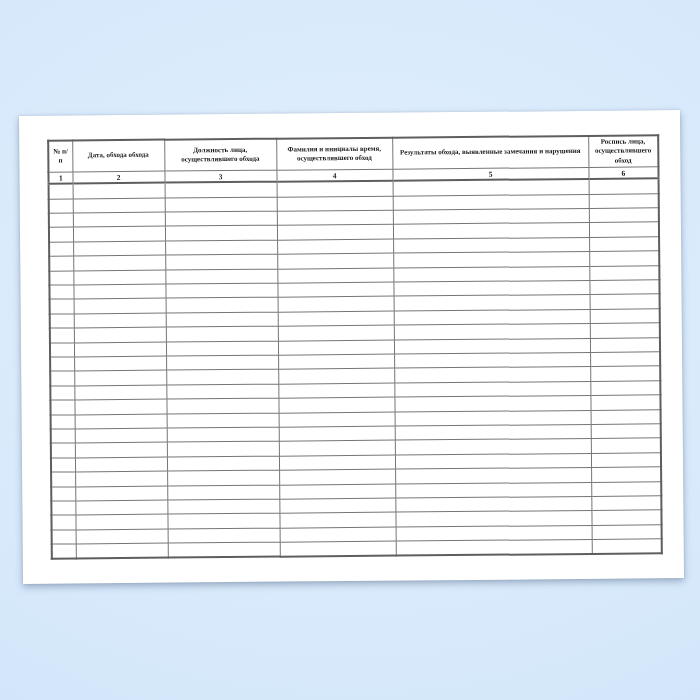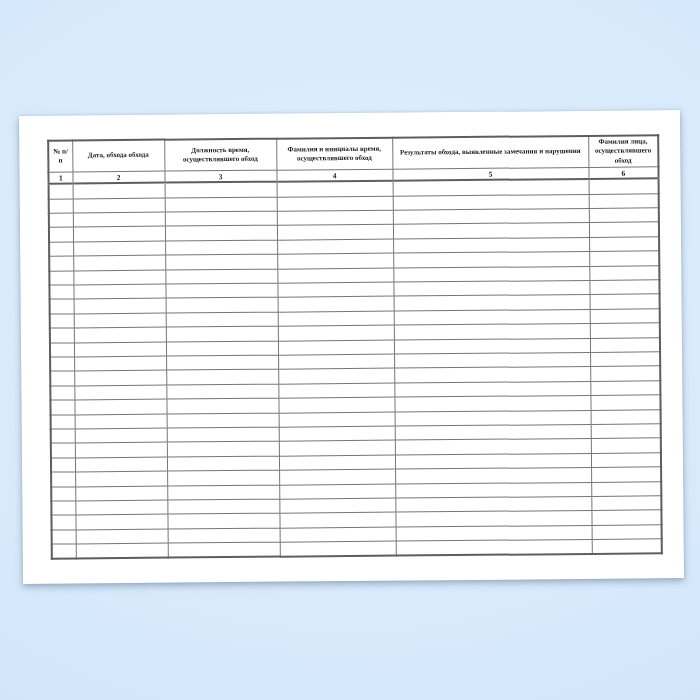--- a/index.html
+++ b/index.html
@@ -79,24 +79,24 @@
           <col class="c2">
           <col class="c3">
         <col class="c4">
           <col class="c5">
           <col class="c6">
       </colgroup>
       <thead>
         <tr class="header-row">
           <th>№ п/п</th>
           <th>Дата, обхода обхода</th>
-          <th>Должность время, осуществлявшего обход</th>
+          <th>Должность лица, осуществлявшего обхода</th>
           <th>Фамилия и инициалы время, осуществлявшего обход</th>
           <th>Результаты обхода, выявленные замечания и нарушения</th>
-          <th>Фамилия лица, осуществлявшего обход</th>
+          <th>Роспись лица, осуществлявшего обход</th>
         </tr>
         <tr class="num-row">
           <td>1</td>
           <td>2</td>
           <td>3</td>
           <td>4</td>
           <td>5</td>
           <td>6</td>
         </tr>
       </thead>

